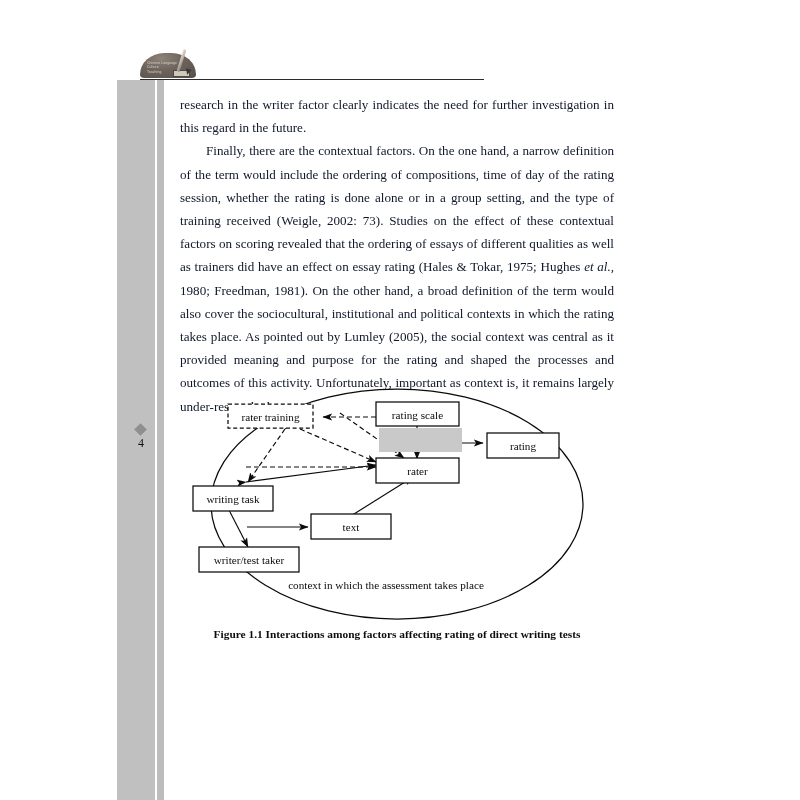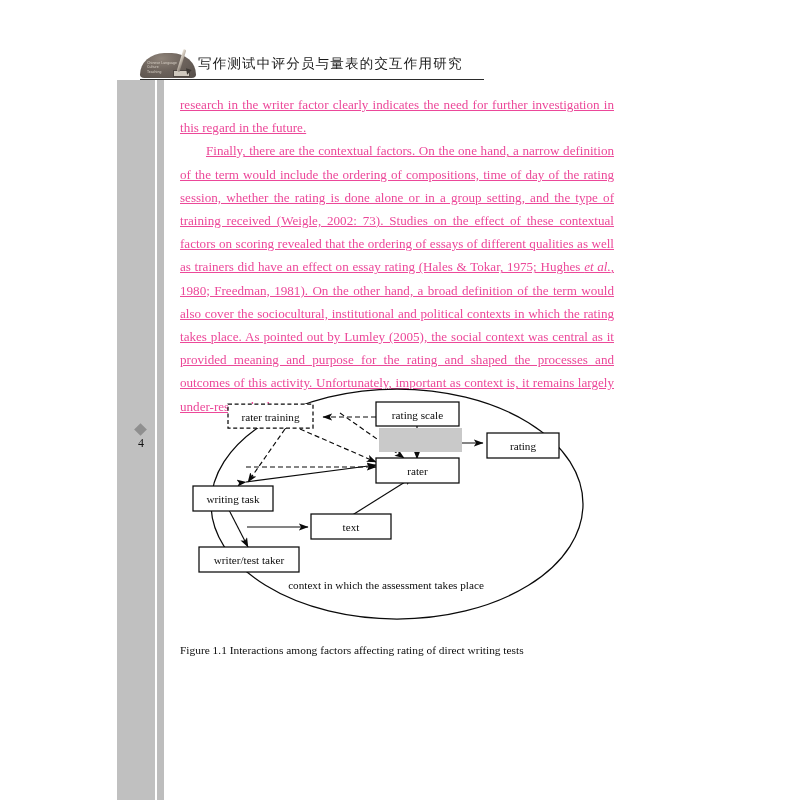--- a/index.html
+++ b/index.html
@@ -154,43 +154,42 @@
     left: 180px;
     top: 93px;
     width: 434px;
   }
   p.body {
     margin: 0;
     font-size: 13.1px;
     line-height: 23.2px;
     text-align: justify;
     text-justify: inter-word;
-    color: #ec4899;
-    text-decoration: underline;
+    color: #0f172a;
   }
   p.body.indent { text-indent: 26px; }
   .it { font-style: italic; }
 
   
   .figure {
     position: absolute;
     left: 180px;
     top: 382px;
     width: 434px;
     height: 285px;
   }
   .figure svg { display: block; }
   .figure-caption {
     position: absolute;
     left: 0px;
-    top: 262px;
+    top: 246px;
     width: 434px;
-    text-align: left;
+    text-align: center;
     font-size: 11.4px;
-    font-weight: normal;
+    font-weight: bold;
     color: #0d0d0d;
     font-family: "Liberation Serif", "DejaVu Serif", serif;
   }
 
   .closing {
     position: absolute;
     left: 180px;
     top: 682px;
     width: 434px;
   }
@@ -217,21 +216,20 @@
   <div class="page-number">4</div>
 
   <div class="header">
     <div class="header-logo">
       <div class="logo-dome"></div>
       <div class="logo-lines">Chinese Language<br>Culture<br>Teaching</div>
       <div class="logo-tab"></div>
       <div class="logo-pen"></div>
       <div class="logo-pen-tip"></div>
     </div>
-    <div class="header-title">写作测试中评分员与量表的交互作用研究</div>
   </div>
   <div class="header-rule"></div>
 
   <div class="content">
     <p class="body">research in the writer factor clearly indicates the need for further investigation in this regard in the future.</p>
     <p class="body indent"><span>Finally, there are the contextual factors. On the one hand, a narrow definition of the term would include the ordering of compositions, time of day of the rating session, whether the rating is done alone or in a group setting, and the type of training received (Weigle, 2002: 73). Studies on the effect of these contextual factors on scoring revealed that the ordering of essays of different qualities as well as trainers did have an effect on essay rating (Hales &amp; Tokar, 1975; Hughes </span><span class="it">et al.</span><span>, 1980; Freedman, 1981). On the other hand, a broad definition of the term would also cover the sociocultural, institutional and political contexts in which the rating takes place. As pointed out by Lumley (2005), the social context was central as it provided meaning and purpose for the rating and shaped the processes and outcomes of this activity. Unfortunately, important as context is, it remains largely under-researched.</span></p>
   </div>
 
   <div class="figure">
     <svg width="434" height="258" viewBox="0 0 434 258">

